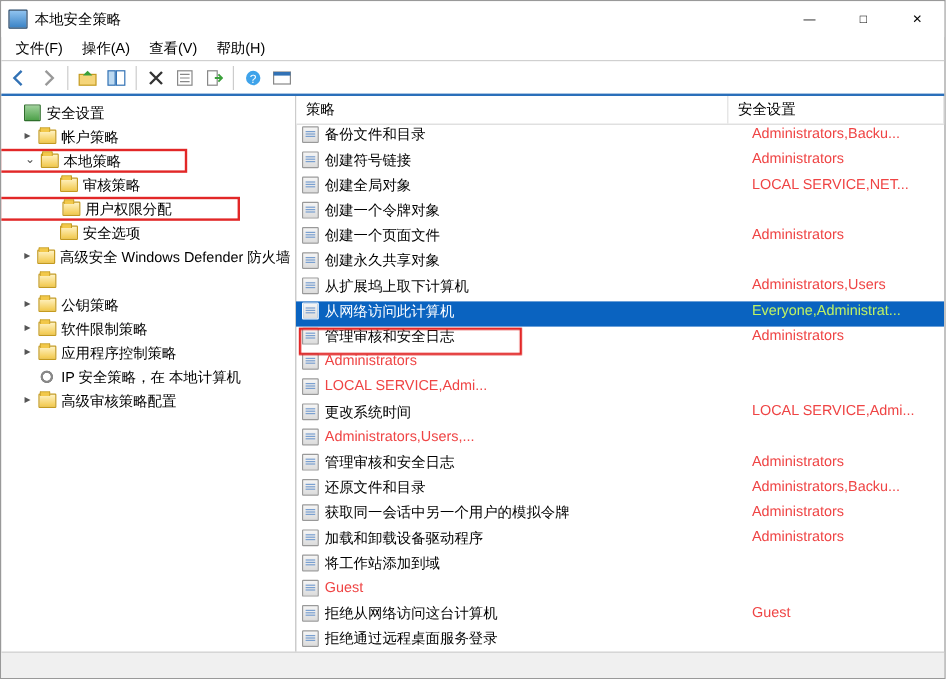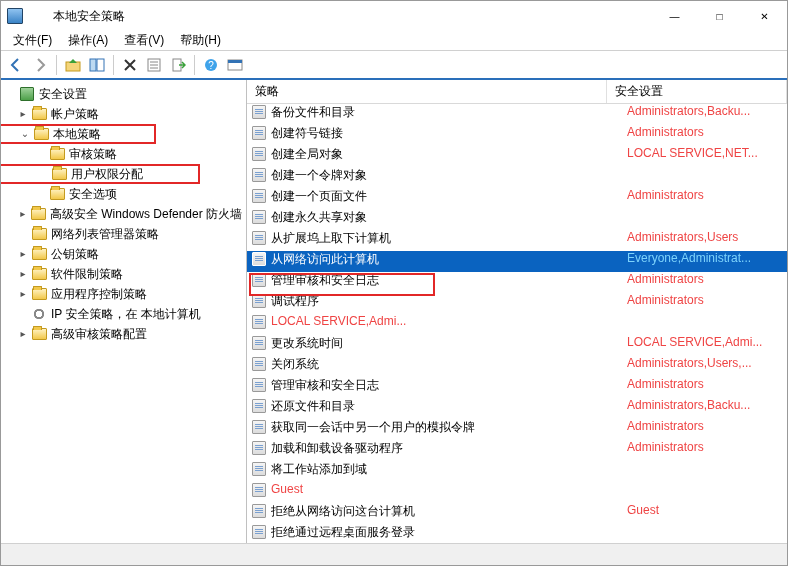--- a/index.html
+++ b/index.html
@@ -22,21 +22,21 @@
     display: flex;
     align-items: center;
     padding-left: 6px;
   }
   .titlebar .app-icon {
     width: 16px; height: 16px;
     background: linear-gradient(#90c3f0,#3a83c6);
     border: 1px solid #246; border-radius: 1px;
     margin-right: 6px;
   }
-  .titlebar .title { flex: 1; font-size: 12px; color: #000; margin-left: 24px; }
+  .titlebar .title { flex: 1; font-size: 12px; color: #000; }
   .winbtns { display: flex; }
   .winbtn {
     width: 45px; height: 29px;
     display: flex; align-items: center; justify-content: center;
     font-family: "Segoe UI Symbol", sans-serif; font-size: 10px;
   }
   
   .menubar {
     height: 20px;
     display: flex;
@@ -136,21 +136,21 @@
     content:""; position:absolute; left:2px; top:3px;
     width:8px; height:1px; background:#7aa0d0;
     box-shadow: 0 2px 0 #7aa0d0, 0 4px 0 #7aa0d0;
   }
   .row .c1 { width: 356px; overflow: hidden; text-overflow: ellipsis; white-space: nowrap; }
   .row .c2 { flex: 1; overflow: hidden; text-overflow: ellipsis; white-space: nowrap; color: #ef4444; }
   .row.selected {
     background: #0a63c0;
     color: #fff;
   }
-  .row.selected .c2 { color: #7dd3fc; }
+  .row.selected .c2 { color: #bef264; }
   .row.selected .policy-ic { border-color:#fff; }
   .selbox {
     position:absolute;
     border:2px solid #e22727;
     pointer-events:none;
   }
   
   .statusbar {
     height: 22px;
     border-top: 1px solid #d0d0d0;
@@ -291,21 +291,20 @@
         <span class="ticon">
             <span class="folder-ic"></span>
           </span>
         <span class="label">高级安全 Windows Defender 防火墙</span>
       </div>
       <div class="node" style="padding-left:16px">
         <span class="toggle empty">▸</span>
         <span class="ticon">
             <span class="folder-ic"></span>
           </span>
-        <span class="label">网络列表管理器策略</span>
       </div>
       <div class="node" style="padding-left:16px">
         <span class="toggle">▸</span>
         <span class="ticon">
             <span class="folder-ic"></span>
           </span>
         <span class="label">公钥策略</span>
       </div>
       <div class="node" style="padding-left:16px">
         <span class="toggle">▸</span>
@@ -404,41 +403,39 @@
           <span class="ricon">
             <span class="policy-ic"></span>
           </span>
           <span class="c1">管理审核和安全日志</span>
           <span class="c2">Administrators</span>
         </div>
         <div class="row">
           <span class="ricon">
             <span class="policy-ic"></span>
           </span>
-          <span class="c1">调试程序</span>
           <span class="c2">Administrators</span>
         </div>
         <div class="row">
           <span class="ricon">
             <span class="policy-ic"></span>
           </span>
           <span class="c2">LOCAL SERVICE,Admi...</span>
         </div>
         <div class="row">
           <span class="ricon">
             <span class="policy-ic"></span>
           </span>
           <span class="c1">更改系统时间</span>
           <span class="c2">LOCAL SERVICE,Admi...</span>
         </div>
         <div class="row">
           <span class="ricon">
             <span class="policy-ic"></span>
           </span>
-          <span class="c1">关闭系统</span>
           <span class="c2">Administrators,Users,...</span>
         </div>
         <div class="row">
           <span class="ricon">
             <span class="policy-ic"></span>
           </span>
           <span class="c1">管理审核和安全日志</span>
           <span class="c2">Administrators</span>
         </div>
         <div class="row">

